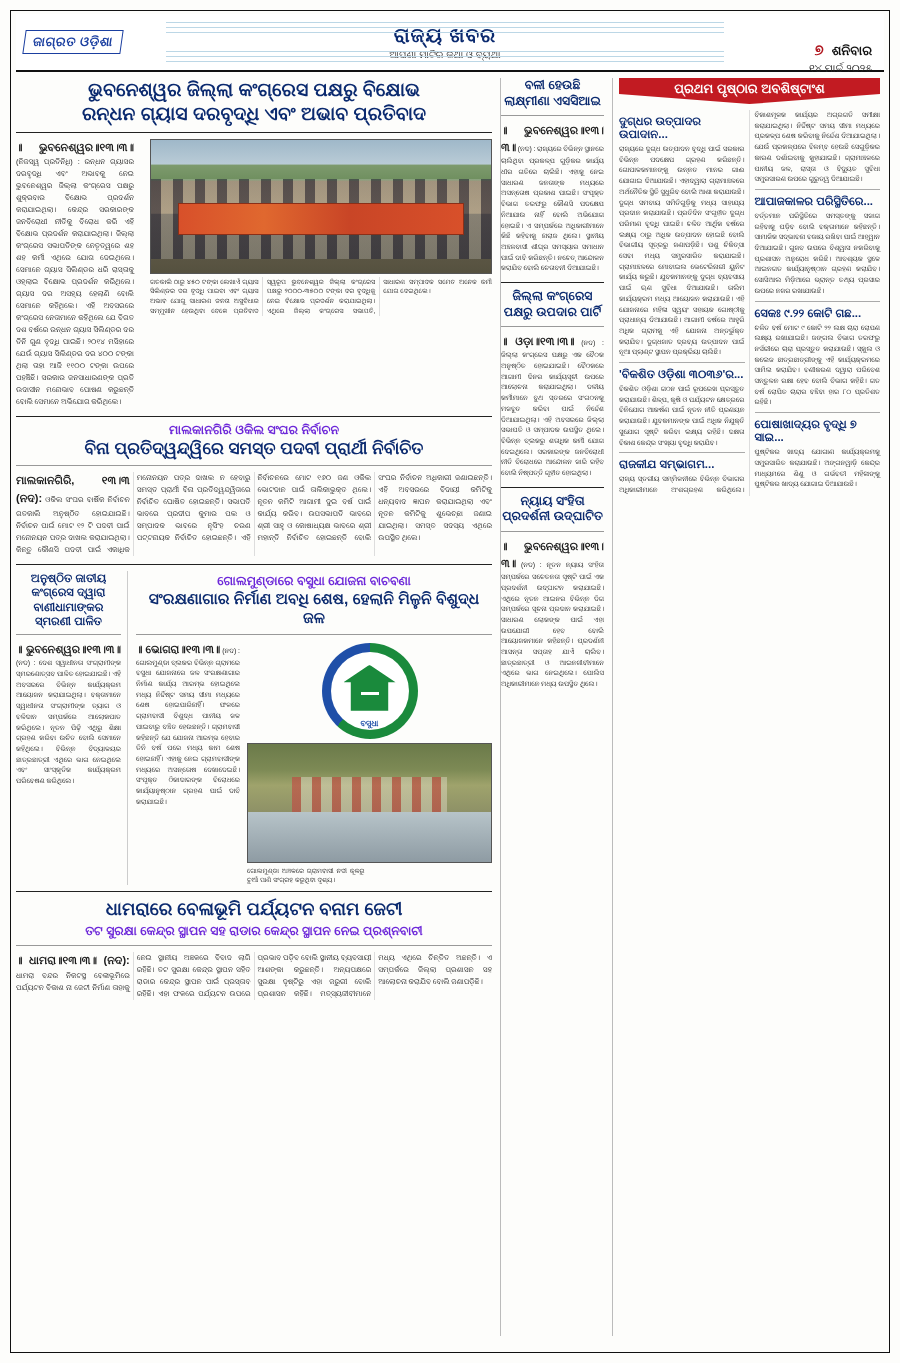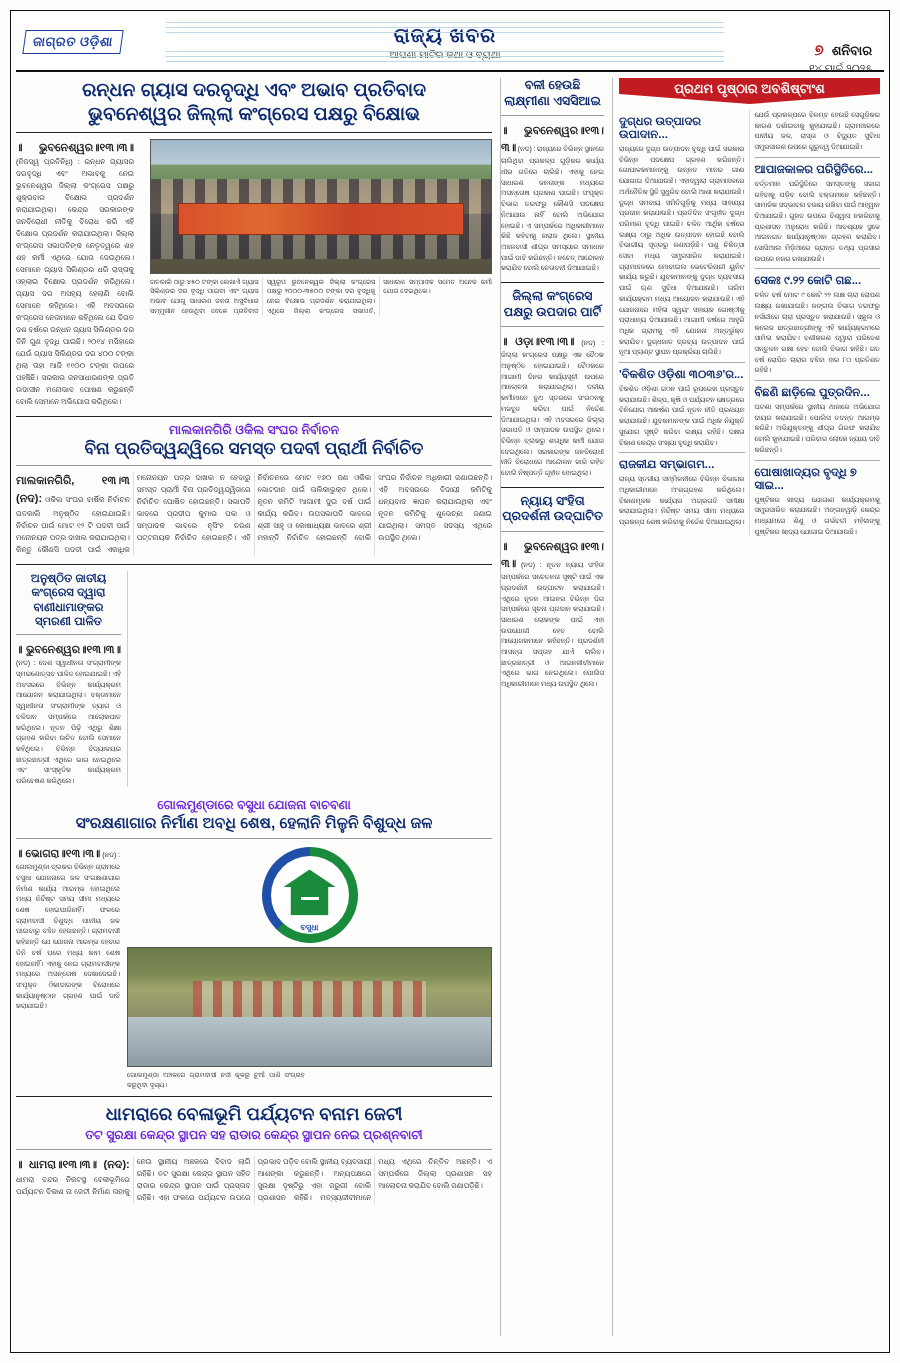--- a/index.html
+++ b/index.html
@@ -292,22 +292,22 @@
       </div>
       <div class="mh-line2">୧୪ ମାର୍ଚ୍ଚ ୨୦୨୫</div>
     </div>
   </div>
 
   <div class="content">
 
     <div class="col-left">
 
       <div class="story">
+        <div class="headline h1">ଭୁବନେଶ୍ୱର ଜିଲ୍ଲା କଂଗ୍ରେସ ପକ୍ଷରୁ ବିକ୍ଷୋଭ</div>
         <div class="headline h1">ରନ୍ଧନ ଗ୍ୟାସ ଦରବୃଦ୍ଧି ଏବଂ ଅଭାବ ପ୍ରତିବାଦ</div>
-        <div class="headline h1">ଭୁବନେଶ୍ୱର ଜିଲ୍ଲା କଂଗ୍ରେସ ପକ୍ଷରୁ ବିକ୍ଷୋଭ</div>
         <hr class="rule">
         <div style="display:flex; gap:16px;">
           <div style="width:118px;">
             <div class="body-text">
               <span class="dateline">॥ ଭୁବନେଶ୍ୱର॥୧୩।୩॥</span>
               <span>(ନିଜସ୍ୱ ପ୍ରତିନିଧି) : ରନ୍ଧନ ଗ୍ୟାସର ଦରବୃଦ୍ଧି ଏବଂ ଅଭାବକୁ ନେଇ ଭୁବନେଶ୍ୱର ଜିଲ୍ଲା କଂଗ୍ରେସ ପକ୍ଷରୁ ଶୁକ୍ରବାର ବିକ୍ଷୋଭ ପ୍ରଦର୍ଶନ କରାଯାଇଥିଲା। କେନ୍ଦ୍ର ସରକାରଙ୍କ ଜନବିରୋଧୀ ନୀତିକୁ ବିରୋଧ କରି ଏହି ବିକ୍ଷୋଭ ପ୍ରଦର୍ଶନ କରାଯାଇଥିଲା। ଜିଲ୍ଲା କଂଗ୍ରେସ ସଭାପତିଙ୍କ ନେତୃତ୍ୱରେ ଶହ ଶହ କର୍ମୀ ଏଥିରେ ଯୋଗ ଦେଇଥିଲେ। ସେମାନେ ଗ୍ୟାସ ସିଲିଣ୍ଡର ଧରି ରାସ୍ତାକୁ ଓହ୍ଲାଇ ବିକ୍ଷୋଭ ପ୍ରଦର୍ଶନ କରିଥିଲେ। ଗ୍ୟାସ ଦର ଅସହ୍ୟ ହେଲାଣି ବୋଲି ସେମାନେ କହିଥିଲେ। ଏହି ଅବସରରେ କଂଗ୍ରେସ ନେତାମାନେ କହିଥିଲେ ଯେ ବିଗତ ଦଶ ବର୍ଷରେ ରନ୍ଧନ ଗ୍ୟାସ ସିଲିଣ୍ଡର ଦର ତିନି ଗୁଣ ବୃଦ୍ଧି ପାଇଛି। ୨୦୧୪ ମସିହାରେ ଯେଉଁ ଗ୍ୟାସ ସିଲିଣ୍ଡର ଦର ୪୦୦ ଟଙ୍କା ଥିଲା ତାହା ଆଜି ୧୧୦୦ ଟଙ୍କା ଉପରେ ପହଞ୍ଚିଛି। ସରକାର ଜନସାଧାରଣଙ୍କ ପ୍ରତି ଉଦାସୀନ ମନୋଭାବ ପୋଷଣ କରୁଛନ୍ତି ବୋଲି ସେମାନେ ଅଭିଯୋଗ କରିଥିଲେ।</span>
             </div>
           </div>
           <div style="flex:1;">
             <div class="photo photo-people">
@@ -329,21 +329,21 @@
         <div class="cols4">
           <div class="body-text">
             <span class="dateline">ମାଲକାନଗିରି, ୧୩।୩ (ନଦ):</span>
             <span>ଓକିଲ ସଂଘର ବାର୍ଷିକ ନିର୍ବାଚନ ଗତକାଲି ଅନୁଷ୍ଠିତ ହୋଇଯାଇଛି। ନିର୍ବାଚନ ପାଇଁ ମୋଟ ୧୨ ଟି ପଦବୀ ପାଇଁ ମନୋନୟନ ପତ୍ର ଦାଖଲ କରାଯାଇଥିଲା। କିନ୍ତୁ କୌଣସି ପଦବୀ ପାଇଁ ଏକାଧିକ ମନୋନୟନ ପତ୍ର ଦାଖଲ ନ ହେବାରୁ ସମସ୍ତ ପ୍ରାର୍ଥୀ ବିନା ପ୍ରତିଦ୍ୱନ୍ଦ୍ୱିତାରେ ନିର୍ବାଚିତ ଘୋଷିତ ହୋଇଛନ୍ତି। ସଭାପତି ଭାବରେ ପ୍ରଦୀପ କୁମାର ପଲ ଓ ସମ୍ପାଦକ ଭାବରେ ନୃସିଂହ ଚରଣ ପଟ୍ଟନାୟକ ନିର୍ବାଚିତ ହୋଇଛନ୍ତି। ଏହି ନିର୍ବାଚନରେ ମୋଟ ୧୬୦ ଜଣ ଓକିଲ ଭୋଟଦାନ ପାଇଁ ତାଲିକାଭୁକ୍ତ ଥିଲେ। ନୂତନ କମିଟି ଆଗାମୀ ଦୁଇ ବର୍ଷ ପାଇଁ କାର୍ଯ୍ୟ କରିବ। ଉପସଭାପତି ଭାବରେ ଶ୍ରୀ ସାହୁ ଓ କୋଷାଧ୍ୟକ୍ଷ ଭାବରେ ଶ୍ରୀ ମହାନ୍ତି ନିର୍ବାଚିତ ହୋଇଛନ୍ତି ବୋଲି ସଂଘର ନିର୍ବାଚନ ଅଧିକାରୀ ଜଣାଇଛନ୍ତି। ଏହି ଅବସରରେ ବିଦାୟୀ କମିଟିକୁ ଧନ୍ୟବାଦ ଜ୍ଞାପନ କରାଯାଇଥିଲା ଏବଂ ନୂତନ କମିଟିକୁ ଶୁଭେଚ୍ଛା ଜଣାଇ ଯାଇଥିଲା। ସମସ୍ତ ସଦସ୍ୟ ଏଥିରେ ଉପସ୍ଥିତ ଥିଲେ।</span>
           </div>
         </div>
       </div>
 
       <hr class="rule">
 
-      <div style="display:flex; gap:8px;flex-direction:column;">
+      <div style="display:flex; gap:8px;">
         <div style="width:112px; border-right:1px solid #ccc; padding-right:6px;">
           <div class="headline h3" style="font-size:11.5px;">ଅନୁଷ୍ଠିତ ଜାତୀୟ କଂଗ୍ରେସ ଦ୍ୱାରା ବାଣୀଧାମାଙ୍କର ସ୍ମରଣୀ ପାଳିତ</div>
           <hr class="rule rule-thin">
           <div class="body-text tiny">
             <span class="dateline">॥ ଭୁବନେଶ୍ୱର॥୧୩।୩॥</span>
             <span>(ନଦ) : ଦେଶ ସ୍ୱାଧୀନତା ସଂଗ୍ରାମୀଙ୍କ ସ୍ମରଣୋତ୍ସବ ପାଳିତ ହୋଇଯାଇଛି। ଏହି ଅବସରରେ ବିଭିନ୍ନ କାର୍ଯ୍ୟକ୍ରମ ଆୟୋଜନ କରାଯାଇଥିଲା। ବକ୍ତାମାନେ ସ୍ୱାଧୀନତା ସଂଗ୍ରାମୀଙ୍କ ତ୍ୟାଗ ଓ ବଳିଦାନ ସମ୍ପର୍କରେ ଆଲୋକପାତ କରିଥିଲେ। ନୂତନ ପିଢ଼ି ଏଥିରୁ ଶିକ୍ଷା ଗ୍ରହଣ କରିବା ଉଚିତ ବୋଲି ସେମାନେ କହିଥିଲେ। ବିଭିନ୍ନ ବିଦ୍ୟାଳୟର ଛାତ୍ରଛାତ୍ରୀ ଏଥିରେ ଭାଗ ନେଇଥିଲେ ଏବଂ ସାଂସ୍କୃତିକ କାର୍ଯ୍ୟକ୍ରମ ପରିବେଷଣ କରିଥିଲେ।</span>
           </div>
         </div>
 
         <div style="flex:1;">
@@ -454,25 +454,20 @@
           <div class="jump-head">ଆପାଜକାଳର ପରିସ୍ଥିତିରେ...</div>
           <div class="body-text tiny">ବର୍ତ୍ତମାନ ପରିସ୍ଥିତିରେ ସମସ୍ତଙ୍କୁ ସଜାଗ ରହିବାକୁ ପଡ଼ିବ ବୋଲି ବକ୍ତାମାନେ କହିଛନ୍ତି। ସାମାଜିକ ସଦ୍ଭାବନା ବଜାୟ ରଖିବା ପାଇଁ ଆହ୍ୱାନ ଦିଆଯାଇଛି। ଗୁଜବ ଉପରେ ବିଶ୍ୱାସ ନକରିବାକୁ ପ୍ରଶାସନ ଅନୁରୋଧ କରିଛି। ଆବଶ୍ୟକ ସ୍ଥଳେ ଆଇନଗତ କାର୍ଯ୍ୟାନୁଷ୍ଠାନ ଗ୍ରହଣ କରାଯିବ। ସୋସିଆଲ ମିଡ଼ିଆରେ ଭ୍ରାନ୍ତ ତଥ୍ୟ ପ୍ରସାର ଉପରେ ନଜର ରଖାଯାଉଛି।</div>
         </div>
 
         <div>
           <hr class="mini-rule">
           <div class="jump-head">ସେକଃ ୯.୨୨ କୋଟି ଗଛ...</div>
           <div class="body-text tiny">ଚଳିତ ବର୍ଷ ମୋଟ ୯ କୋଟି ୨୨ ଲକ୍ଷ ଚାରା ରୋପଣ ଲକ୍ଷ୍ୟ ରଖାଯାଇଛି। ଜଙ୍ଗଲ ବିଭାଗ ତରଫରୁ ନର୍ସରୀରେ ଚାରା ପ୍ରସ୍ତୁତ କରାଯାଉଛି। ସ୍କୁଲ ଓ କଲେଜ ଛାତ୍ରଛାତ୍ରୀଙ୍କୁ ଏହି କାର୍ଯ୍ୟକ୍ରମରେ ସାମିଲ କରାଯିବ। ବଣୀକରଣ ଦ୍ୱାରା ପରିବେଶ ସନ୍ତୁଳନ ରକ୍ଷା ହେବ ବୋଲି ବିଭାଗ କହିଛି। ଗତ ବର୍ଷ ରୋପିତ ଚାରାର ବଞ୍ଚିବା ହାର ୮୦ ପ୍ରତିଶତ ରହିଛି।</div>
         </div>
 
-        <div>
-          <hr class="mini-rule">
-          <div class="jump-head">ବିଛଣି ଛାଡ଼ିଲେ ପୁତ୍ରଦିନ...</div>
-          <div class="body-text tiny">ଘଟଣା ସମ୍ପର୍କରେ ସ୍ଥାନୀୟ ଥାନାରେ ଅଭିଯୋଗ ଦାୟର କରାଯାଇଛି। ପୋଲିସ ତଦନ୍ତ ଆରମ୍ଭ କରିଛି। ଅଭିଯୁକ୍ତଙ୍କୁ ଶୀଘ୍ର ଗିରଫ କରାଯିବ ବୋଲି କୁହାଯାଇଛି। ପରିବାର ଲୋକେ ନ୍ୟାୟ ଦାବି କରିଛନ୍ତି।</div>
-        </div>
 
         <div>
           <hr class="mini-rule">
           <div class="jump-head">ପୋଷାଖାଦ୍ୟର ବୃଦ୍ଧି ୭ ସାଇ...</div>
           <div class="body-text tiny">ପୁଷ୍ଟିକର ଖାଦ୍ୟ ଯୋଗାଣ କାର୍ଯ୍ୟକ୍ରମକୁ ସମ୍ପ୍ରସାରିତ କରାଯାଉଛି। ଅଙ୍ଗନୱାଡ଼ି କେନ୍ଦ୍ର ମାଧ୍ୟମରେ ଶିଶୁ ଓ ଗର୍ଭବତୀ ମହିଳାଙ୍କୁ ପୁଷ୍ଟିକର ଖାଦ୍ୟ ଯୋଗାଇ ଦିଆଯାଉଛି।</div>
         </div>
       </div>
     </div>
 
   </div>

